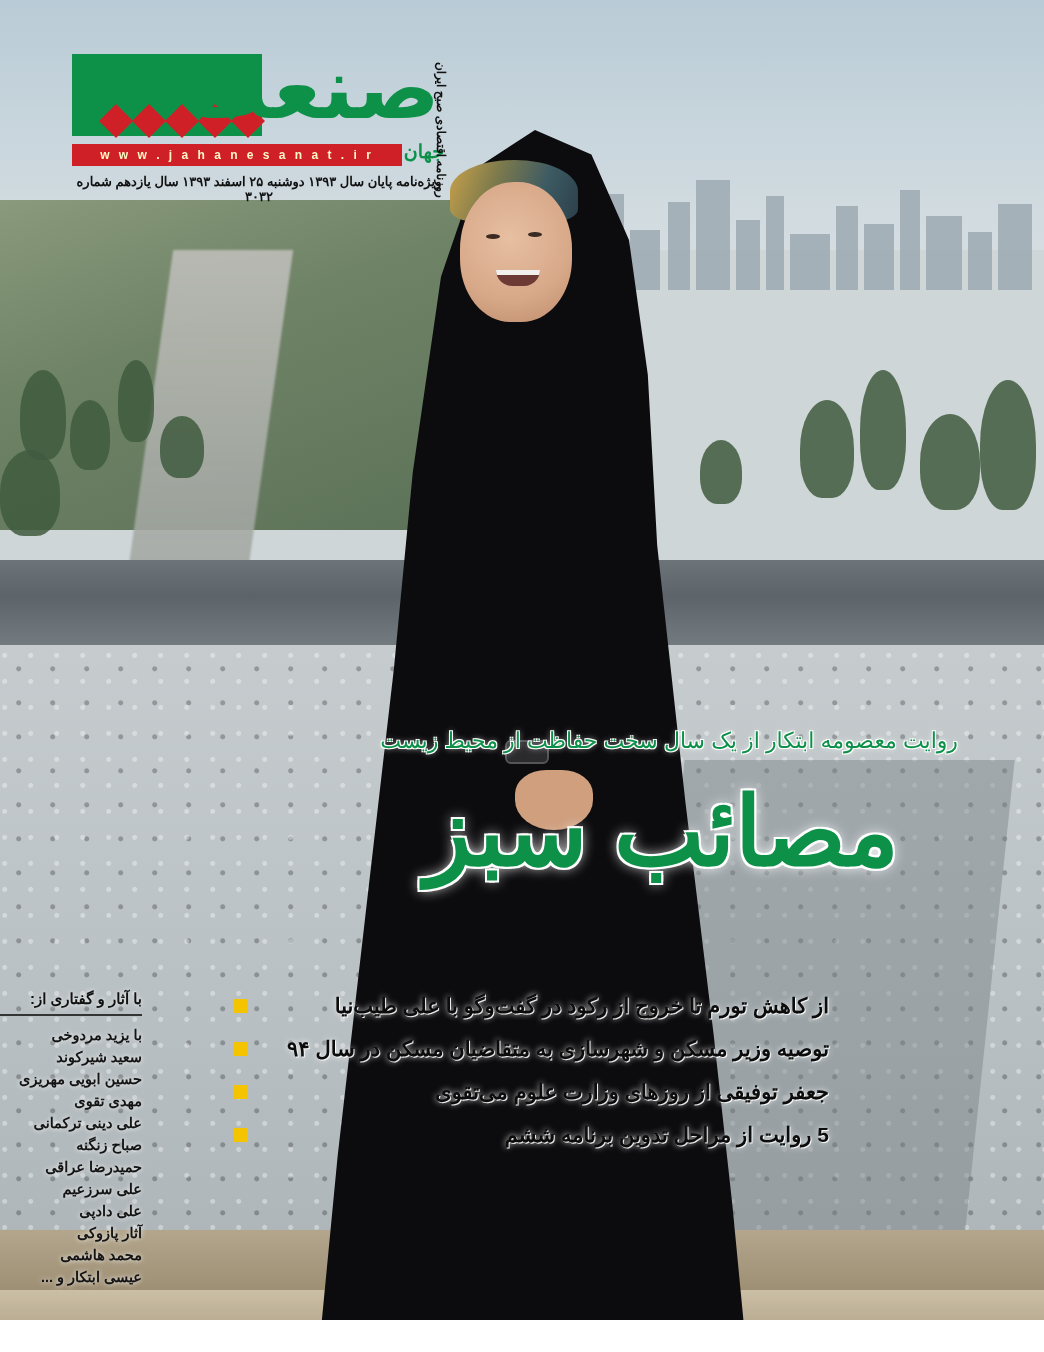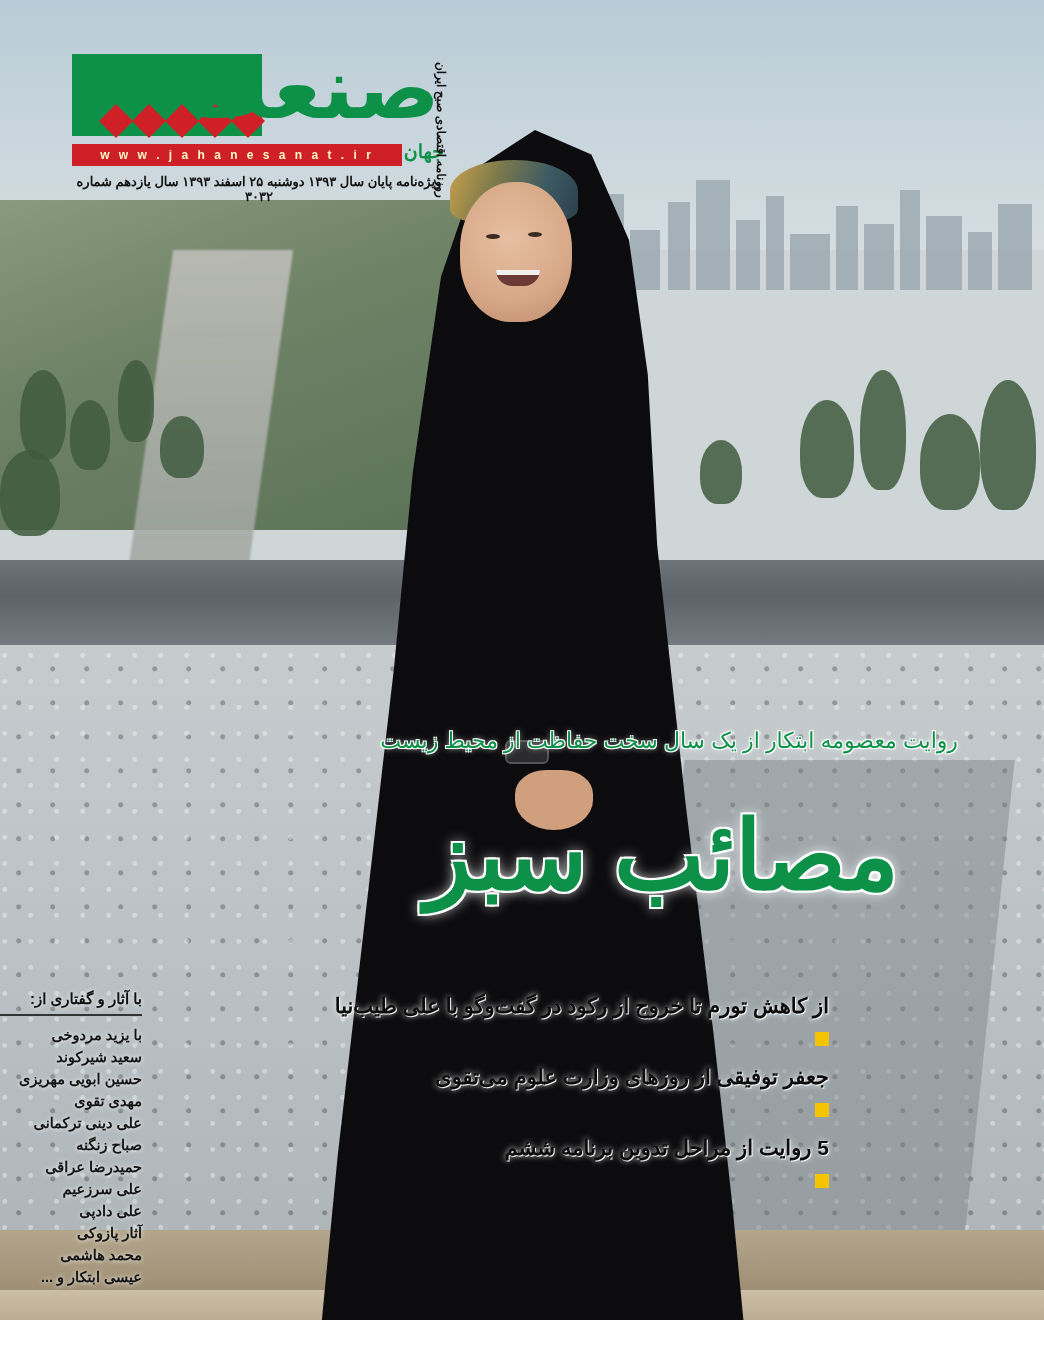--- a/index.html
+++ b/index.html
@@ -257,37 +257,34 @@
     text-align: right;
     font-size: 96px;
     font-weight: bold;
     color: #0d9149;
     direction: rtl;
     line-height: 120px;
     text-shadow:
        2px 2px 0 #fff, -2px 2px 0 #fff,
        2px -2px 0 #fff, -2px -2px 0 #fff,
        0 0 14px rgba(255,255,255,.95);
-    margin-top: 24px;
   }
 
   
   .teasers {
     position: absolute;
     right: 215px; top: 994px;
     width: 595px;
     direction: rtl;
   }
   .teaser {
     display: flex;
-    align-items: flex-start;
+    align-items: center;
     justify-content: flex-start;
-    gap: 14px;
     margin-bottom: 19px;
-    flex-direction: column;
   }
   .teaser .bullet {
     width: 14px; height: 14px;
     background: #f4c400;
     flex: none;
     order: 2;
   }
   .teaser .t-text {
     flex: 1;
     text-align: right;
@@ -404,20 +401,24 @@
     <div class="urlbar">w w w . j a h a n e s a n a t . i r</div>
     <div class="issueline">ویژه‌نامه پایان سال ۱۳۹۳    دوشنبه ۲۵ اسفند ۱۳۹۳    سال یازدهم    شماره ۳۰۳۲</div>
   </div>
 
   <div class="kicker">روایت معصومه ابتکار از یک سال سخت حفاظت از محیط زیست</div>
   <div class="maintitle">مصائب سبز</div>
 
   <div class="teasers">
     <div class="teaser">
       <span class="t-text">از کاهش تورم تا خروج از رکود در گفت‌وگو با علی طیب‌نیا</span>
+      <span class="bullet"></span>
+    </div>
+    <div class="teaser">
+      <span class="t-text">توصیه وزیر مسکن و شهرسازی به متقاضیان مسکن در سال ۹۴</span>
       <span class="bullet"></span>
     </div>
     <div class="teaser">
       <span class="t-text">جعفر توفیقی از روزهای وزارت علوم می‌تقوی</span>
       <span class="bullet"></span>
     </div>
     <div class="teaser">
       <span class="t-text">5 روایت از مراحل تدوین برنامه ششم</span>
       <span class="bullet"></span>
     </div>

